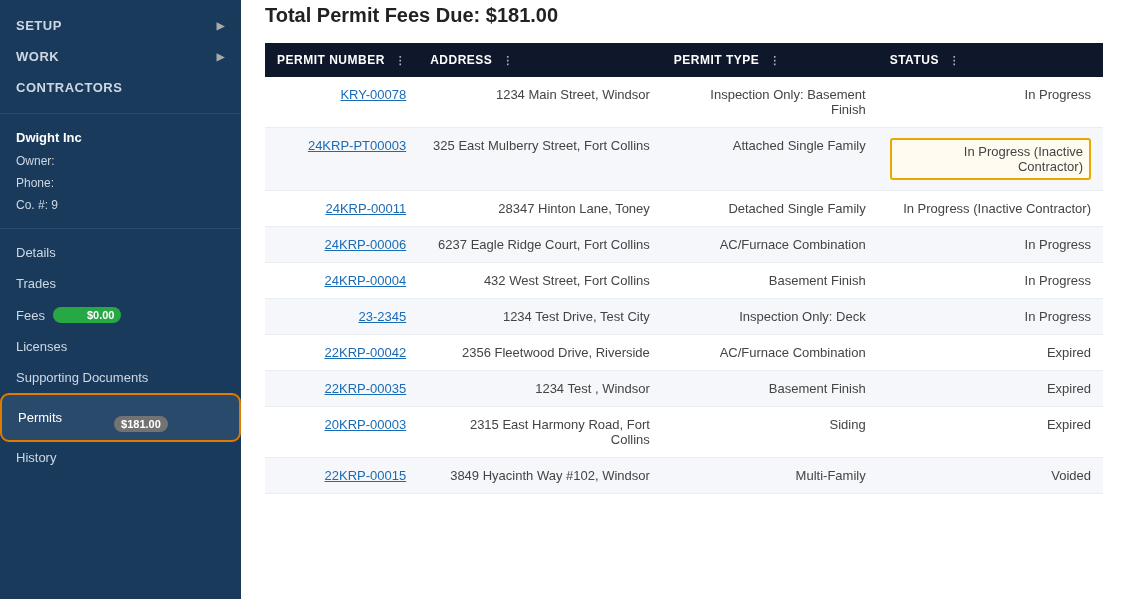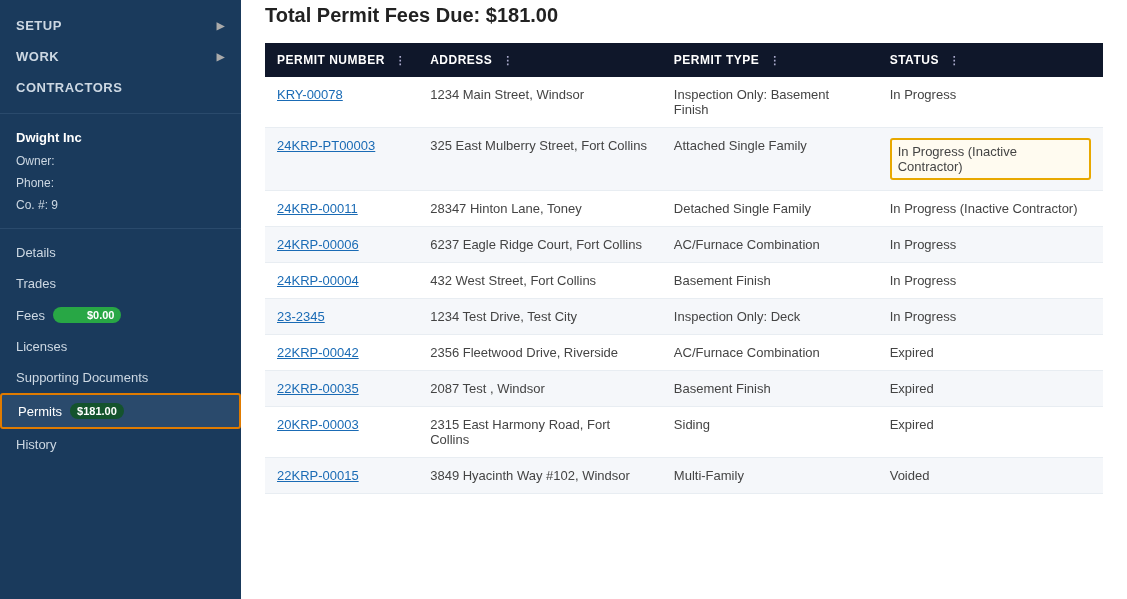--- a/index.html
+++ b/index.html
@@ -56,33 +56,34 @@
       padding: 8px 16px;
       color: #cdd8e3;
       cursor: pointer;
       font-size: 13px;
       position: relative;
     }
     .sidebar-menu-item.active {
       background: #2a4a6c;
       color: #fff;
       border: 2px solid #e07b00;
-      border-radius: 3px;
+      border-radius: 9px;
+      gap: 44px;
     }
     .badge {
       display: inline-block;
       padding: 2px 7px;
       border-radius: 10px;
       font-size: 11px;
       font-weight: bold;
       margin-left: 8px;
       color: #fff;
     }
     .badge-green { background: #28a745; padding-left: 34px; }
-    .badge-red { background: #14532d; }
+    .badge-red { background: #737373; margin-top: 13px; }
 
     
     .main {
       flex: 1;
       overflow-y: auto;
       background: #fff;
       padding: 4px 24px;
     }
     .page-title {
       font-size: 20px;
@@ -112,20 +113,21 @@
     }
     .permit-table thead th .col-menu {
       display: inline-block;
       margin-left: 6px;
       color: #aac;
       font-size: 11px;
       cursor: pointer;
     }
     .permit-table tbody tr {
       border-bottom: 1px solid #e8edf2;
+      text-align: right;
     }
     .permit-table tbody tr:nth-child(even) {
       background: #f5f7fa;
     }
     .permit-table tbody tr:nth-child(odd) {
       background: #fff;
     }
     .permit-table tbody td {
       padding: 10px 12px;
       color: #444;
@@ -265,21 +267,21 @@
           <td>In Progress</td>
         </tr>
         <tr>
           <td><a class="permit-link">22KRP-00042</a></td>
           <td>2356 Fleetwood Drive, Riverside</td>
           <td>AC/Furnace Combination</td>
           <td>Expired</td>
         </tr>
         <tr>
           <td><a class="permit-link">22KRP-00035</a></td>
-          <td>2087 Test , Windsor</td>
+          <td>1234 Test , Windsor</td>
           <td>Basement Finish</td>
           <td>Expired</td>
         </tr>
         <tr>
           <td><a class="permit-link">20KRP-00003</a></td>
           <td>2315 East Harmony Road, Fort Collins</td>
           <td>Siding</td>
           <td>Expired</td>
         </tr>
         <tr>

